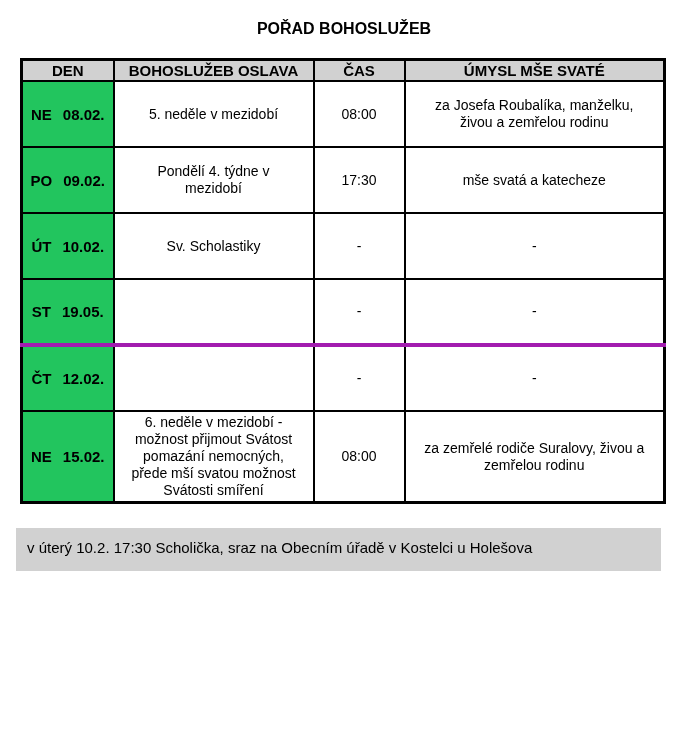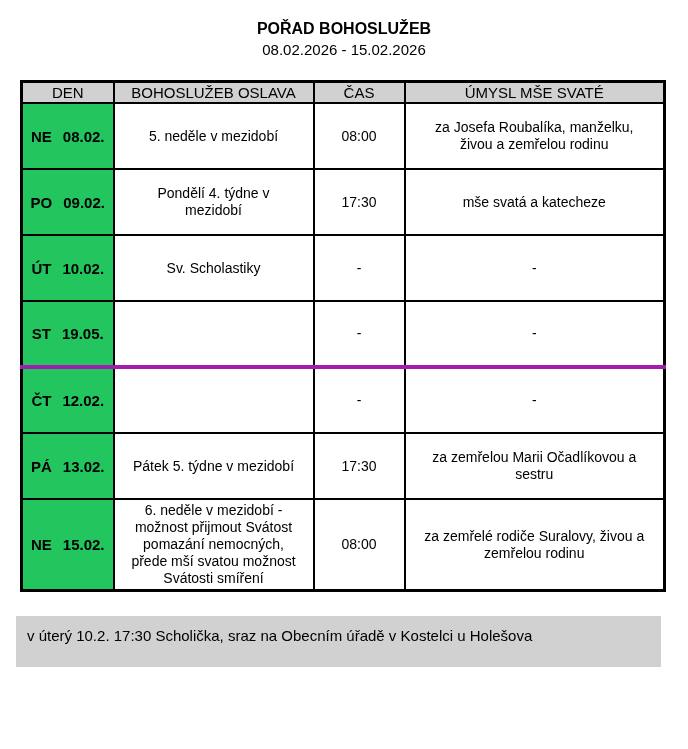--- a/index.html
+++ b/index.html
@@ -36,21 +36,21 @@
   table.schedule td {
     border: 2px solid #000000;
     padding: 2px 5px;
     text-align: center;
     vertical-align: middle;
     overflow: hidden;
   }
   table.schedule th {
     background: #d1d1d1;
     font-size: 15px;
-    font-weight: normal;
+    font-weight: bold;
     height: 21px;
     padding: 1px 2px;
   }
   tr.body-row { height: 66px; }
   tr.body-row-tall { height: 85px; }
   td.day-cell {
     background: #22c55e;
     font-size: 15px;
     font-weight: bold;
     white-space: nowrap;
@@ -62,35 +62,34 @@
   }
   td.celebration-cell, td.time-cell, td.intention-cell {
     font-size: 14px;
     line-height: 17px;
     white-space: pre-line;
   }
   tr.gray-sep td { border-top: 4px solid #a21caf; }
   .footer-note {
     margin: 24px 0 0 16px;
     width: 645px;
-    height: 51px;
+    height: 43px;
     background: #d1d1d1;
     font-size: 15px;
     line-height: 39px;
     padding-left: 11px;
     white-space: nowrap;
     overflow: hidden;
   }
 </style>
 </head>
 <body>
 
 <div class="titles">
   <div class="title-main">POŘAD BOHOSLUŽEB</div>
-  <div class="title-dates">08.02.2026 - 15.02.2026</div>
 </div>
 
 <table class="schedule">
   <colgroup>
     <col style="width:92px">
     <col style="width:200px">
     <col style="width:91px">
     <col style="width:260px">
   </colgroup>
   <thead>
@@ -152,32 +151,20 @@
       <td class="day-cell">
           <span class="day-wrap">
             <span>ČT</span>
             <span>12.02.</span>
           </span>
         </td>
       <td class="celebration-cell"></td>
       <td class="time-cell">-</td>
       <td class="intention-cell">-</td>
     </tr>
-    <tr class="body-row">
-      <td class="day-cell">
-          <span class="day-wrap">
-            <span>PÁ</span>
-            <span>13.02.</span>
-          </span>
-        </td>
-      <td class="celebration-cell">Pátek 5. týdne v mezidobí</td>
-      <td class="time-cell">17:30</td>
-      <td class="intention-cell">za zemřelou Marii Očadlíkovou a
-sestru</td>
-    </tr>
     <tr class="body-row-tall">
       <td class="day-cell">
           <span class="day-wrap">
             <span>NE</span>
             <span>15.02.</span>
           </span>
         </td>
       <td class="celebration-cell">6. neděle v mezidobí -
 možnost přijmout Svátost
 pomazání nemocných,

